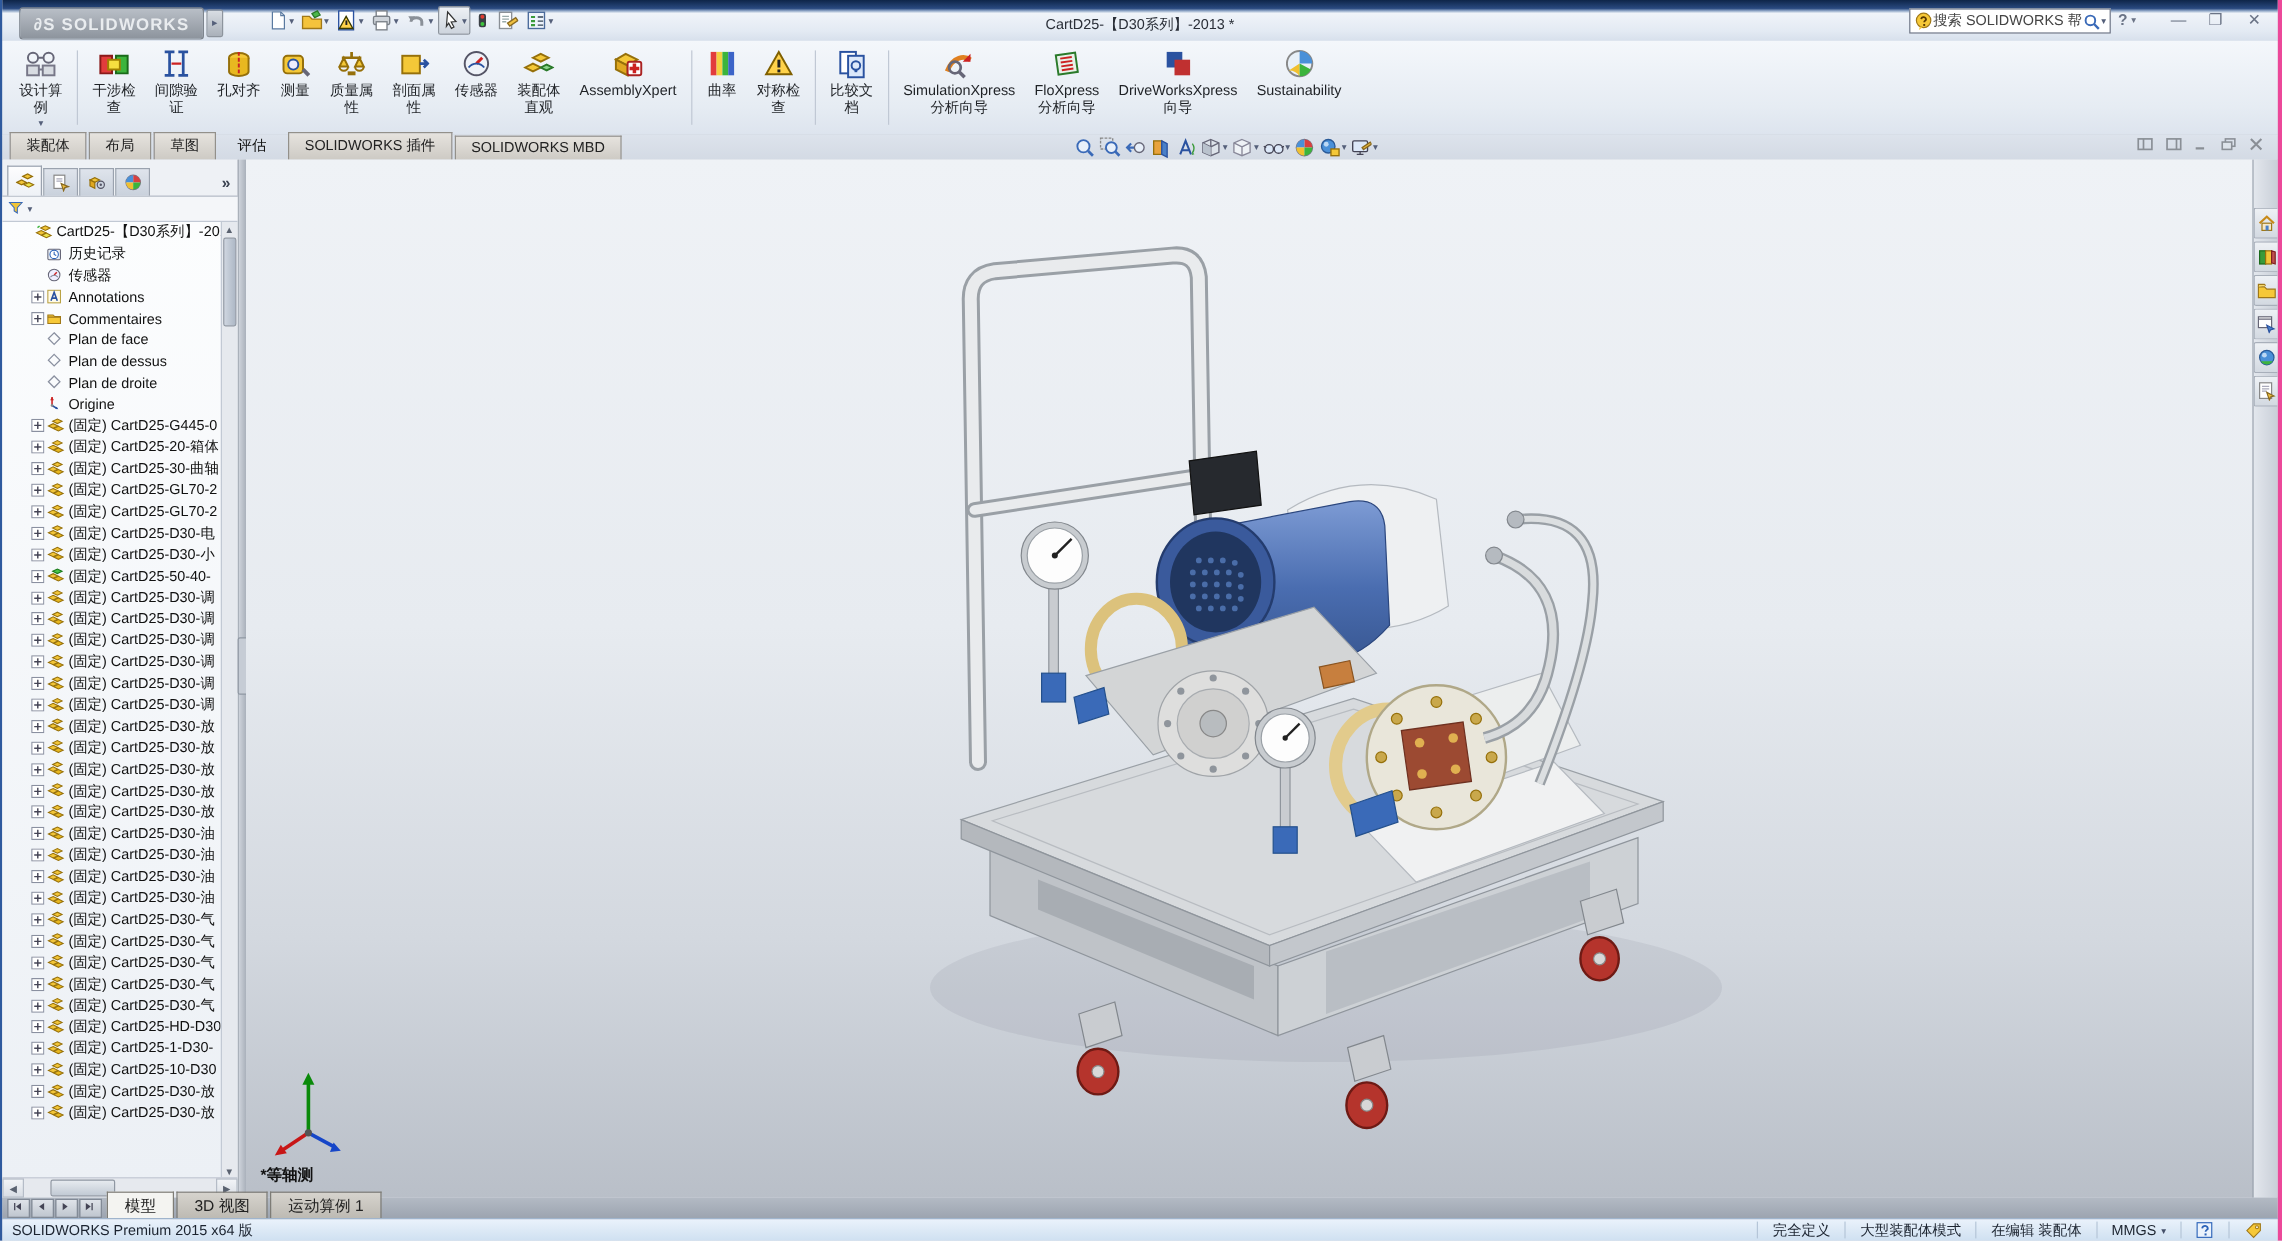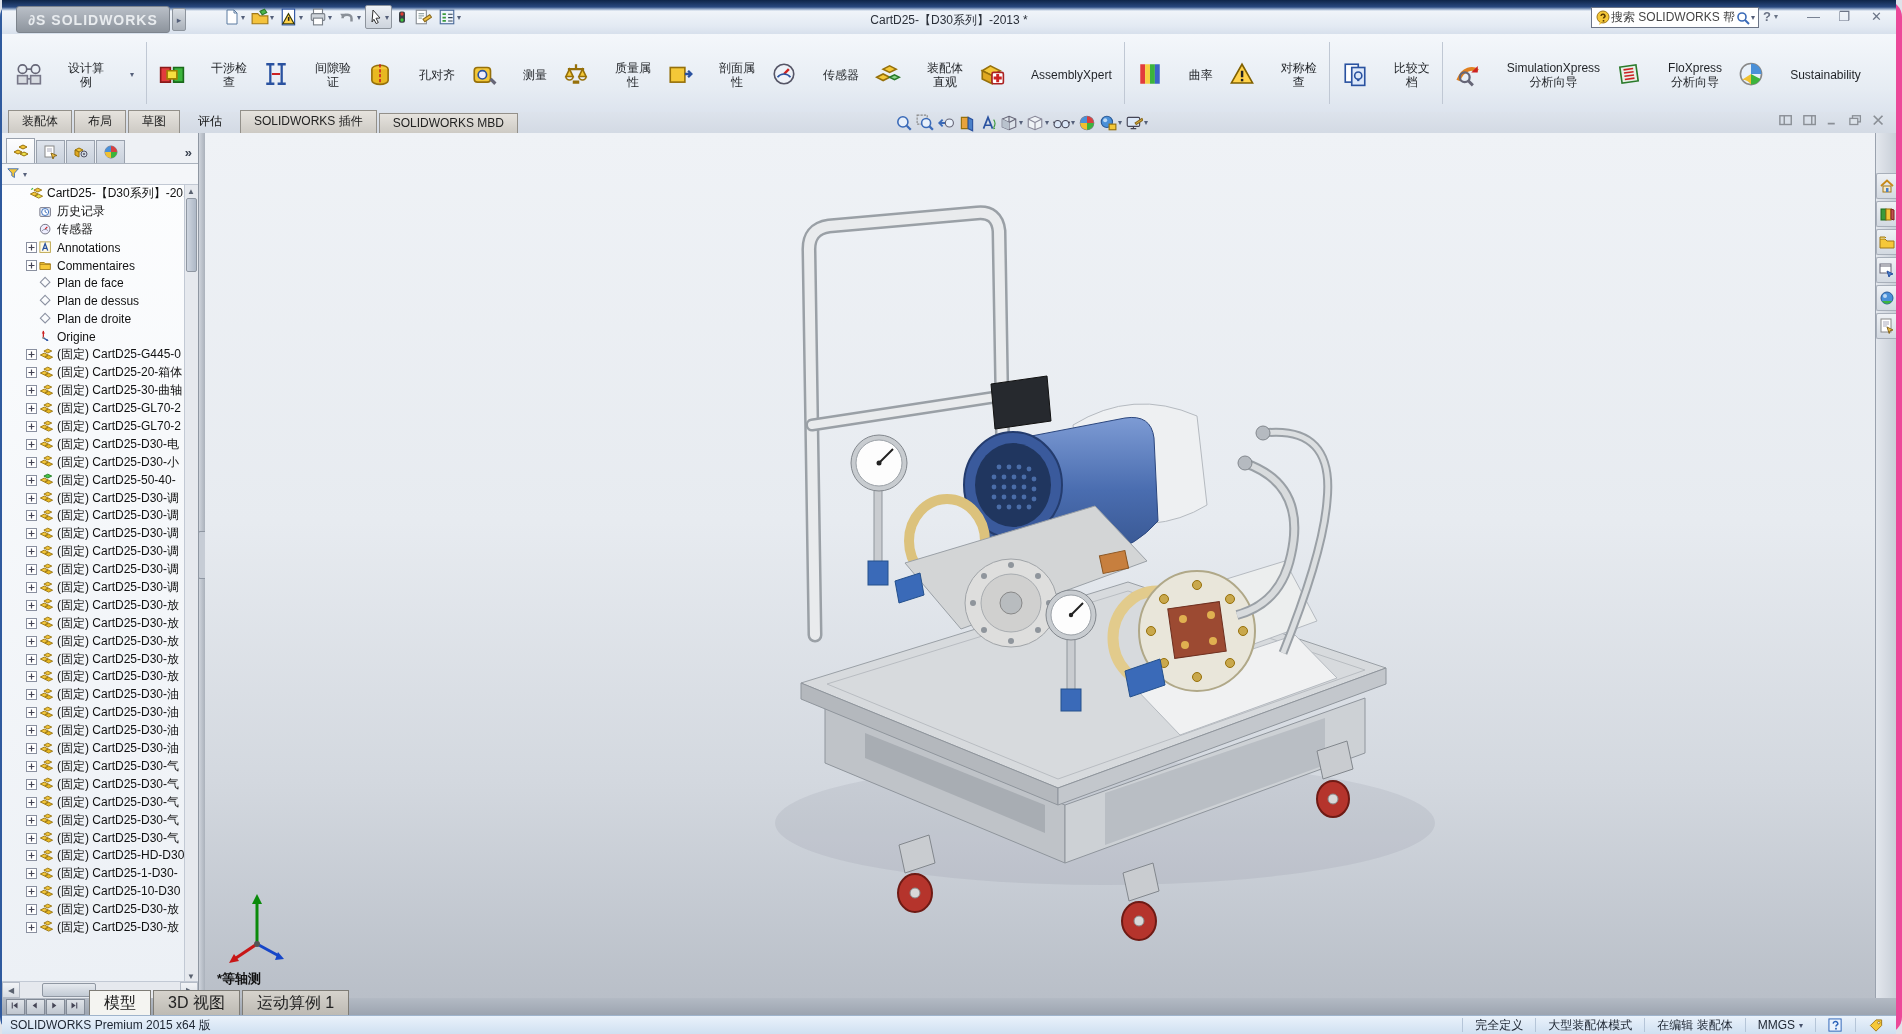--- a/index.html
+++ b/index.html
@@ -1,34 +1,34 @@
 <!DOCTYPE html>
 <html><head>
 <meta charset="utf-8">
 <style>
   html,body{margin:0;padding:0;}
   body{width:1902px;height:1034px;overflow:hidden;font-family:"Liberation Sans","DejaVu Sans",sans-serif;background:#dfe3ea;position:relative;font-size:12px;color:#1a1a1a;-webkit-font-smoothing:antialiased;}
-  .window{position:absolute;inset:0;border-left:2px solid #2f5a9e;border-right:6px solid #ec4899;box-sizing:border-box;border-radius:17px;}
+  .window{position:absolute;inset:0;border-left:2px solid #2f5a9e;border-right:4px solid #ec4899;box-sizing:border-box;}
 
   
   .titlebar{position:absolute;top:0;left:0;right:0;height:34px;background:linear-gradient(180deg,#0e2548 0px,#29497f 7px,#8fa6c6 9px,#f0f4f9 11px,#e3eaf3 26px,#d7e0ec 34px);}
   .logo-box{position:absolute;left:14px;top:6px;width:152px;height:25px;background:linear-gradient(#b9bfc7,#8d949d);border-radius:3px;border:1px solid #7d848d;display:flex;align-items:center;justify-content:center;color:#e9ecef;font-weight:bold;letter-spacing:1px;font-size:14px;}
   .logo-arrow{position:absolute;left:170px;top:8px;width:12px;height:21px;background:linear-gradient(#d8dde3,#aab1ba);border:1px solid #8d949d;border-radius:2px;color:#55607a;font-size:9px;display:flex;align-items:center;justify-content:center;}
   .quickbar{position:absolute;left:220px;top:5px;display:flex;align-items:center;gap:2px;}
   .qbtn{display:flex;align-items:center;padding:2px 2px;border-radius:2px;}
   .qbtn .car{font-size:8px;color:#55607a;margin-left:1px;}
   .qbtn.pressed{border:1px solid #8d949d;background:linear-gradient(#eef1f5,#cdd4dd);}
   .title-text{position:absolute;left:0;right:0;top:12px;text-align:center;color:#2a2f38;font-size:12px;pointer-events:none;}
   .searchbox{position:absolute;left:1589px;top:7px;width:168px;height:21px;background:#fff;border:1px solid #6b7486;display:flex;align-items:center;padding:0 3px;box-sizing:border-box;}
   .searchbox .stext{flex:1;color:#444;font-size:12px;white-space:nowrap;overflow:hidden;}
   .help-btn,.win-btn{position:absolute;top:9px;color:#6b7486;font-size:13px;display:flex;align-items:center;justify-content:center;}
 
   
   .ribbon{position:absolute;top:34px;left:0;right:0;height:78px;background:linear-gradient(#f4f7fb,#e6ecf3 70%,#dde4ee);border-bottom:1px solid #c6cdd8;display:flex;align-items:stretch;padding-left:6px;}
-  .rbtn{display:flex;flex-direction:row;align-items:center;justify-content:flex-start;padding:6px 8px 2px;line-height:14px;font-size:12px;color:#1f2226;text-align:center;border-radius:2px;gap:26px;}
+  .rbtn{display:flex;flex-direction:column;align-items:center;justify-content:flex-start;padding:6px 8px 2px;line-height:14px;font-size:12px;color:#1f2226;text-align:center;border-radius:2px;}
   .rbtn .ric{width:26px;height:26px;margin-bottom:2px;}
   .rbtn .lbl div{white-space:nowrap;}
   .rbtn .car{font-size:8px;color:#55607a;}
   .rsep{width:1px;background:#c0c8d4;margin:8px 4px;}
 
   
   .tabrow{position:absolute;top:112px;left:0;right:0;height:21px;background:linear-gradient(#dde3ec,#d3dae4);}
   .ctabs{position:absolute;left:6px;top:2px;display:flex;align-items:flex-end;height:19px;}
   .ctab{background:linear-gradient(#e6e3de,#cdcac4);border:1px solid #93908a;border-bottom:none;padding:2px 13px 3px;margin-right:2px;font-size:12px;color:#222;}
   .ctab.active{background:none;border:none;color:#111;padding:2px 16px 3px;}
@@ -66,21 +66,21 @@
   .triad{position:absolute;left:22px;bottom:34px;}
 
   .taskpane{position:absolute;right:0;top:0;bottom:0;width:20px;background:linear-gradient(90deg,#e3e7ed,#c9cfd8);border-left:1px solid #9aa2ae;}
   .tp-btn{width:19px;height:24px;margin-top:2px;display:flex;align-items:center;justify-content:center;border:1px solid #a8afba;border-right:none;background:linear-gradient(#eef1f5,#d3d9e1);border-radius:2px 0 0 2px;}
   .tp-stack{position:absolute;top:38px;left:0;}
 
   
   .bottomtabs{position:absolute;left:0;right:0;bottom:18px;height:18px;background:linear-gradient(#b3bac4,#9ba3af);display:flex;align-items:flex-end;}
   .navbtns{display:flex;gap:1px;margin:0 4px 1px 4px;}
   .navbtn{width:17px;height:14px;background:linear-gradient(#dfe3e9,#bfc6cf);border:1px solid #828a96;display:flex;align-items:center;justify-content:center;}
-  .btab{padding:2px 14px 2px;font-size:16px;background:linear-gradient(#d6d3cd,#bcb9b2);border:1px solid #7e7c76;border-bottom:none;margin-right:2px;color:#222;}
+  .btab{padding:2px 14px 2px;font-size:13px;background:linear-gradient(#d6d3cd,#bcb9b2);border:1px solid #7e7c76;border-bottom:none;margin-right:2px;color:#222;}
   .btab.active{background:#f4f4f1;font-weight:normal;}
 
   
   .statusbar{position:absolute;left:0;right:0;bottom:0;height:18px;background:linear-gradient(#eaf2fb,#cfe0f1);border-top:1px solid #9fb4cc;display:flex;align-items:center;font-size:12px;color:#1c2430;}
   .status-left{padding-left:8px;flex:0 0 auto;}
   .status-right{margin-left:auto;display:flex;align-items:center;gap:0;}
   .sitem{padding:0 12px;border-left:1px solid #b5c5d8;height:14px;display:flex;align-items:center;gap:4px;}
   .sitem .car{font-size:8px;color:#45506a;}
   svg{display:block;}
 </style>
@@ -409,20 +409,32 @@
       <div class="rbtn">
         <span class="ric">
           <svg width="26" height="26" viewBox="0 0 16 16">
             <rect x="3" y="3" width="10" height="10" fill="#e8f0e8" stroke="#2a7a2a" transform="rotate(-8 8 8)"></rect>
             <path d="M5 5h6M5 7h6M5 9h6M5 11h6" stroke="#c22" transform="rotate(-8 8 8)"></path>
           </svg>
         </span>
         <div class="lbl">
           <div>FloXpress</div>
           <div>分析向导</div>
+        </div>
+      </div>
+      <div class="rbtn">
+        <span class="ric">
+          <svg width="26" height="26" viewBox="0 0 16 16">
+            <rect x="2" y="2" width="8" height="8" fill="#2a52a0"></rect>
+            <rect x="6" y="6" width="8" height="8" fill="#c03030"></rect>
+          </svg>
+        </span>
+        <div class="lbl">
+          <div>DriveWorksXpress</div>
+          <div>向导</div>
         </div>
       </div>
       <div class="rbtn">
         <span class="ric">
           <svg width="26" height="26" viewBox="0 0 16 16">
             <circle cx="8" cy="8" r="6.5" fill="#e8f0f8" stroke="#888"></circle>
             <path d="M8 1.5a6.5 6.5 0 016.5 6.5H8z" fill="#4a90d8"></path>
             <path d="M8 8l-5.5 3.5A6.5 6.5 0 018 14.5z" fill="#f0c030"></path>
             <path d="M8 8v6.5a6.5 6.5 0 005.8-3.5z" fill="#3cb43c"></path>
           </svg>

